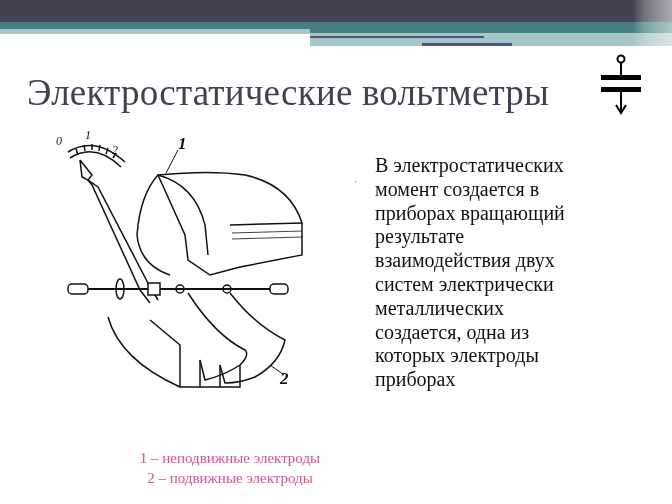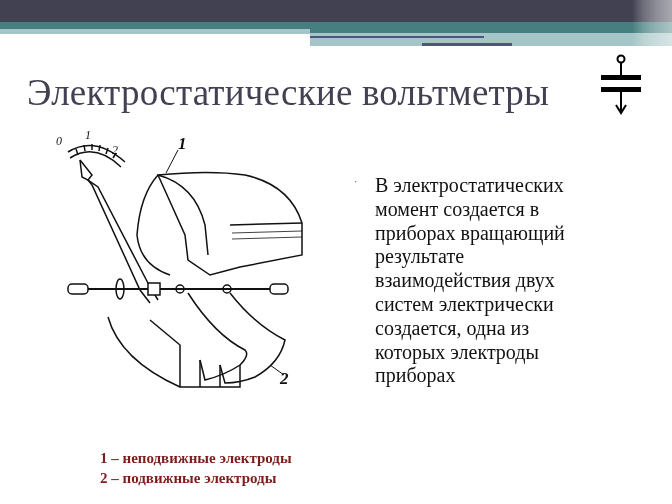--- a/index.html
+++ b/index.html
@@ -8,22 +8,22 @@
   .hdr-teal{position:absolute;left:0;top:22px;width:672px;height:11px;background:#467f80;}
   .hdr-light-left{position:absolute;left:0;top:29px;width:310px;height:5px;background:#a5c5c6;}
   .hdr-light-right{position:absolute;left:310px;top:33px;width:362px;height:13px;background:#a5c5c6;}
   .hdr-line1{position:absolute;left:310px;top:36px;width:174px;height:2px;background:#4d5583;}
   .hdr-line2{position:absolute;left:422px;top:43px;width:90px;height:3px;background:#4d5583;}
   .hdr-edge{position:absolute;left:632px;top:0;width:40px;height:46px;background:linear-gradient(90deg,rgba(255,255,255,0) 0,rgba(255,255,255,.25) 30%,rgba(255,255,255,.4) 60%,rgba(255,255,255,.55) 100%);}
   .title{position:absolute;left:27px;top:62px;font-size:37px;color:#414152;letter-spacing:0.2px;white-space:nowrap;margin-top:9px;}
   .cap-icon{position:absolute;left:596px;top:54px;width:48px;height:64px;}
   .figure{position:absolute;left:40px;top:125px;width:290px;height:310px;}
   .bullet{position:absolute;left:354px;top:176px;font-size:10px;color:#555;}
-  .body-text{position:absolute;left:375px;top:174px;width:250px;font-size:20px;line-height:23.8px;color:#111;}
-  .legend{position:absolute;left:100px;top:448px;width:260px;text-align:left;font-size:15px;font-weight:bold;line-height:20px;color:#7f1d1d;}
+  .body-text{position:absolute;left:375px;top:154px;width:250px;font-size:20px;line-height:23.8px;color:#111;}
+  .legend{position:absolute;left:100px;top:448px;width:260px;text-align:center;font-size:15px;font-weight:normal;line-height:20px;color:#ec4899;}
 </style>
 </head>
 <body>
 
 <div>
   <div class="hdr-dark"></div>
   <div class="hdr-teal"></div>
   <div class="hdr-light-left"></div>
   <div class="hdr-light-right"></div>
   <div class="hdr-line1"></div>
@@ -93,20 +93,21 @@
 </svg>
 
 <div class="bullet">·</div>
 <div class="body-text">
   <div>В электростатических</div>
   <div>момент создается в</div>
   <div>приборах вращающий</div>
   <div>результате</div>
   <div>взаимодействия двух</div>
   <div>систем электрически</div>
+  <div>металлических</div>
   <div>создается, одна из</div>
   <div>которых электроды</div>
   <div>приборах</div>
 </div>
 
 <div class="legend">
   <div>1 – неподвижные электроды</div>
   <div>2 – подвижные электроды</div>
 </div>
 

